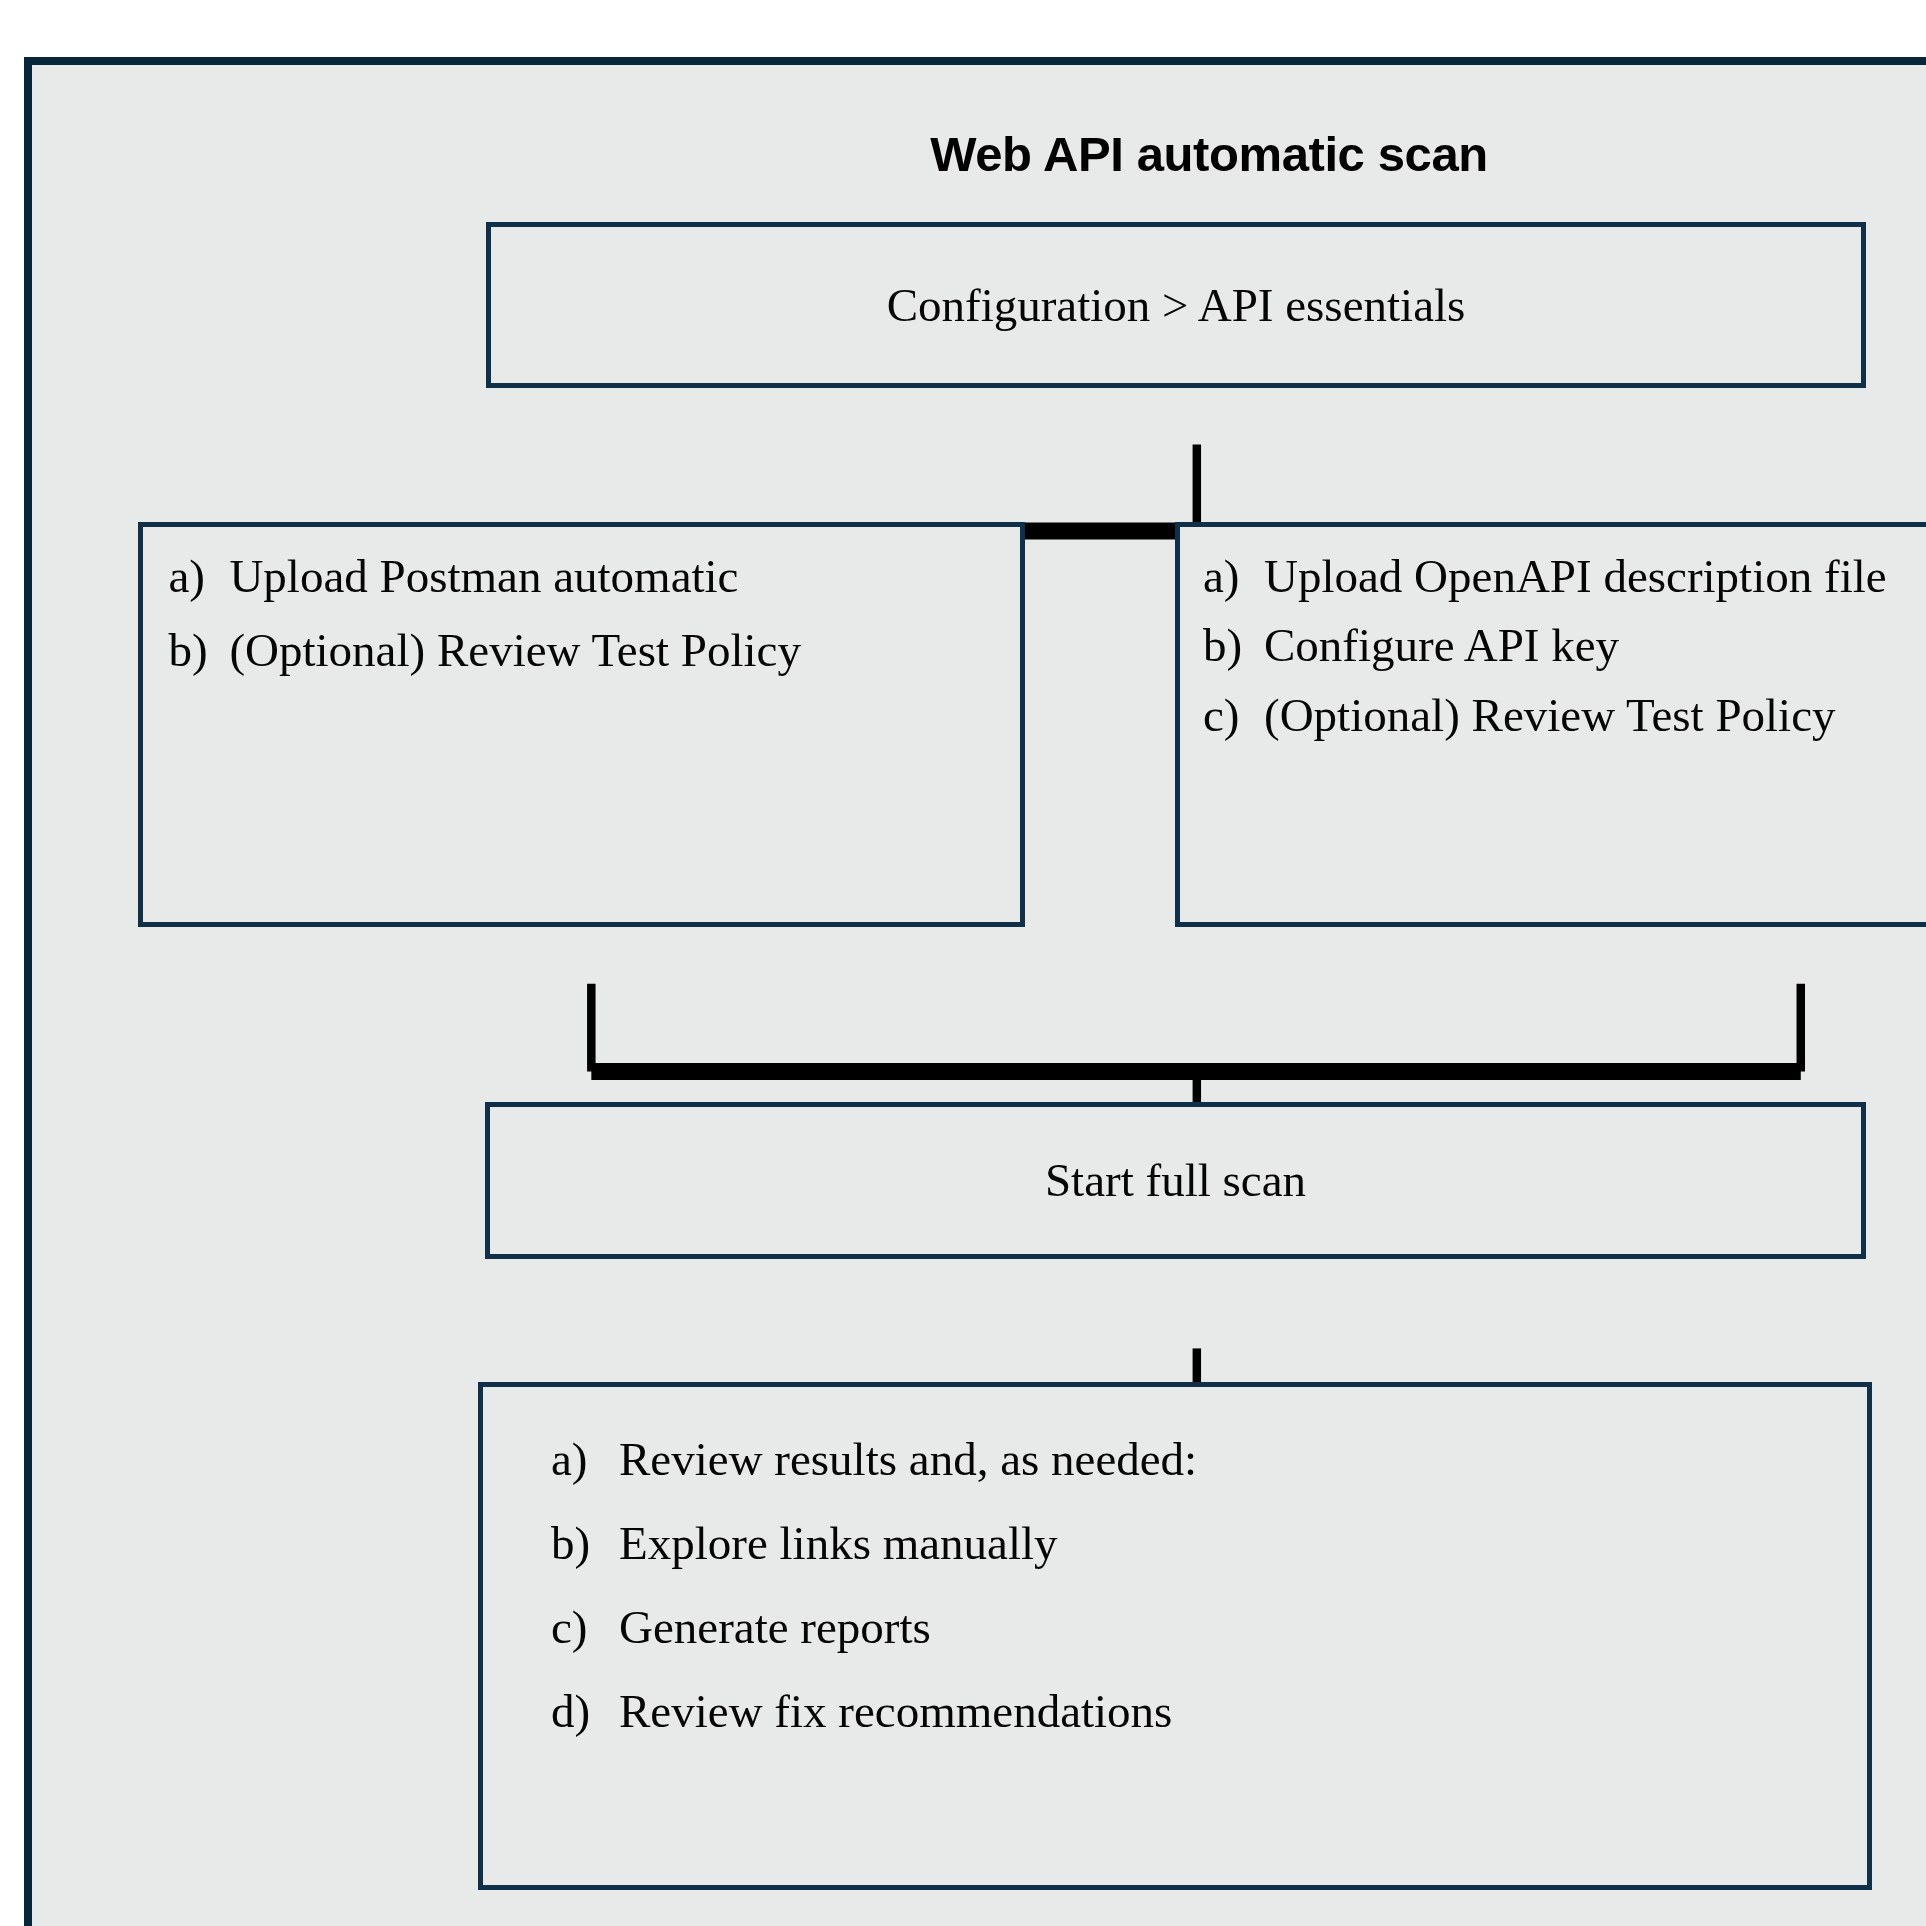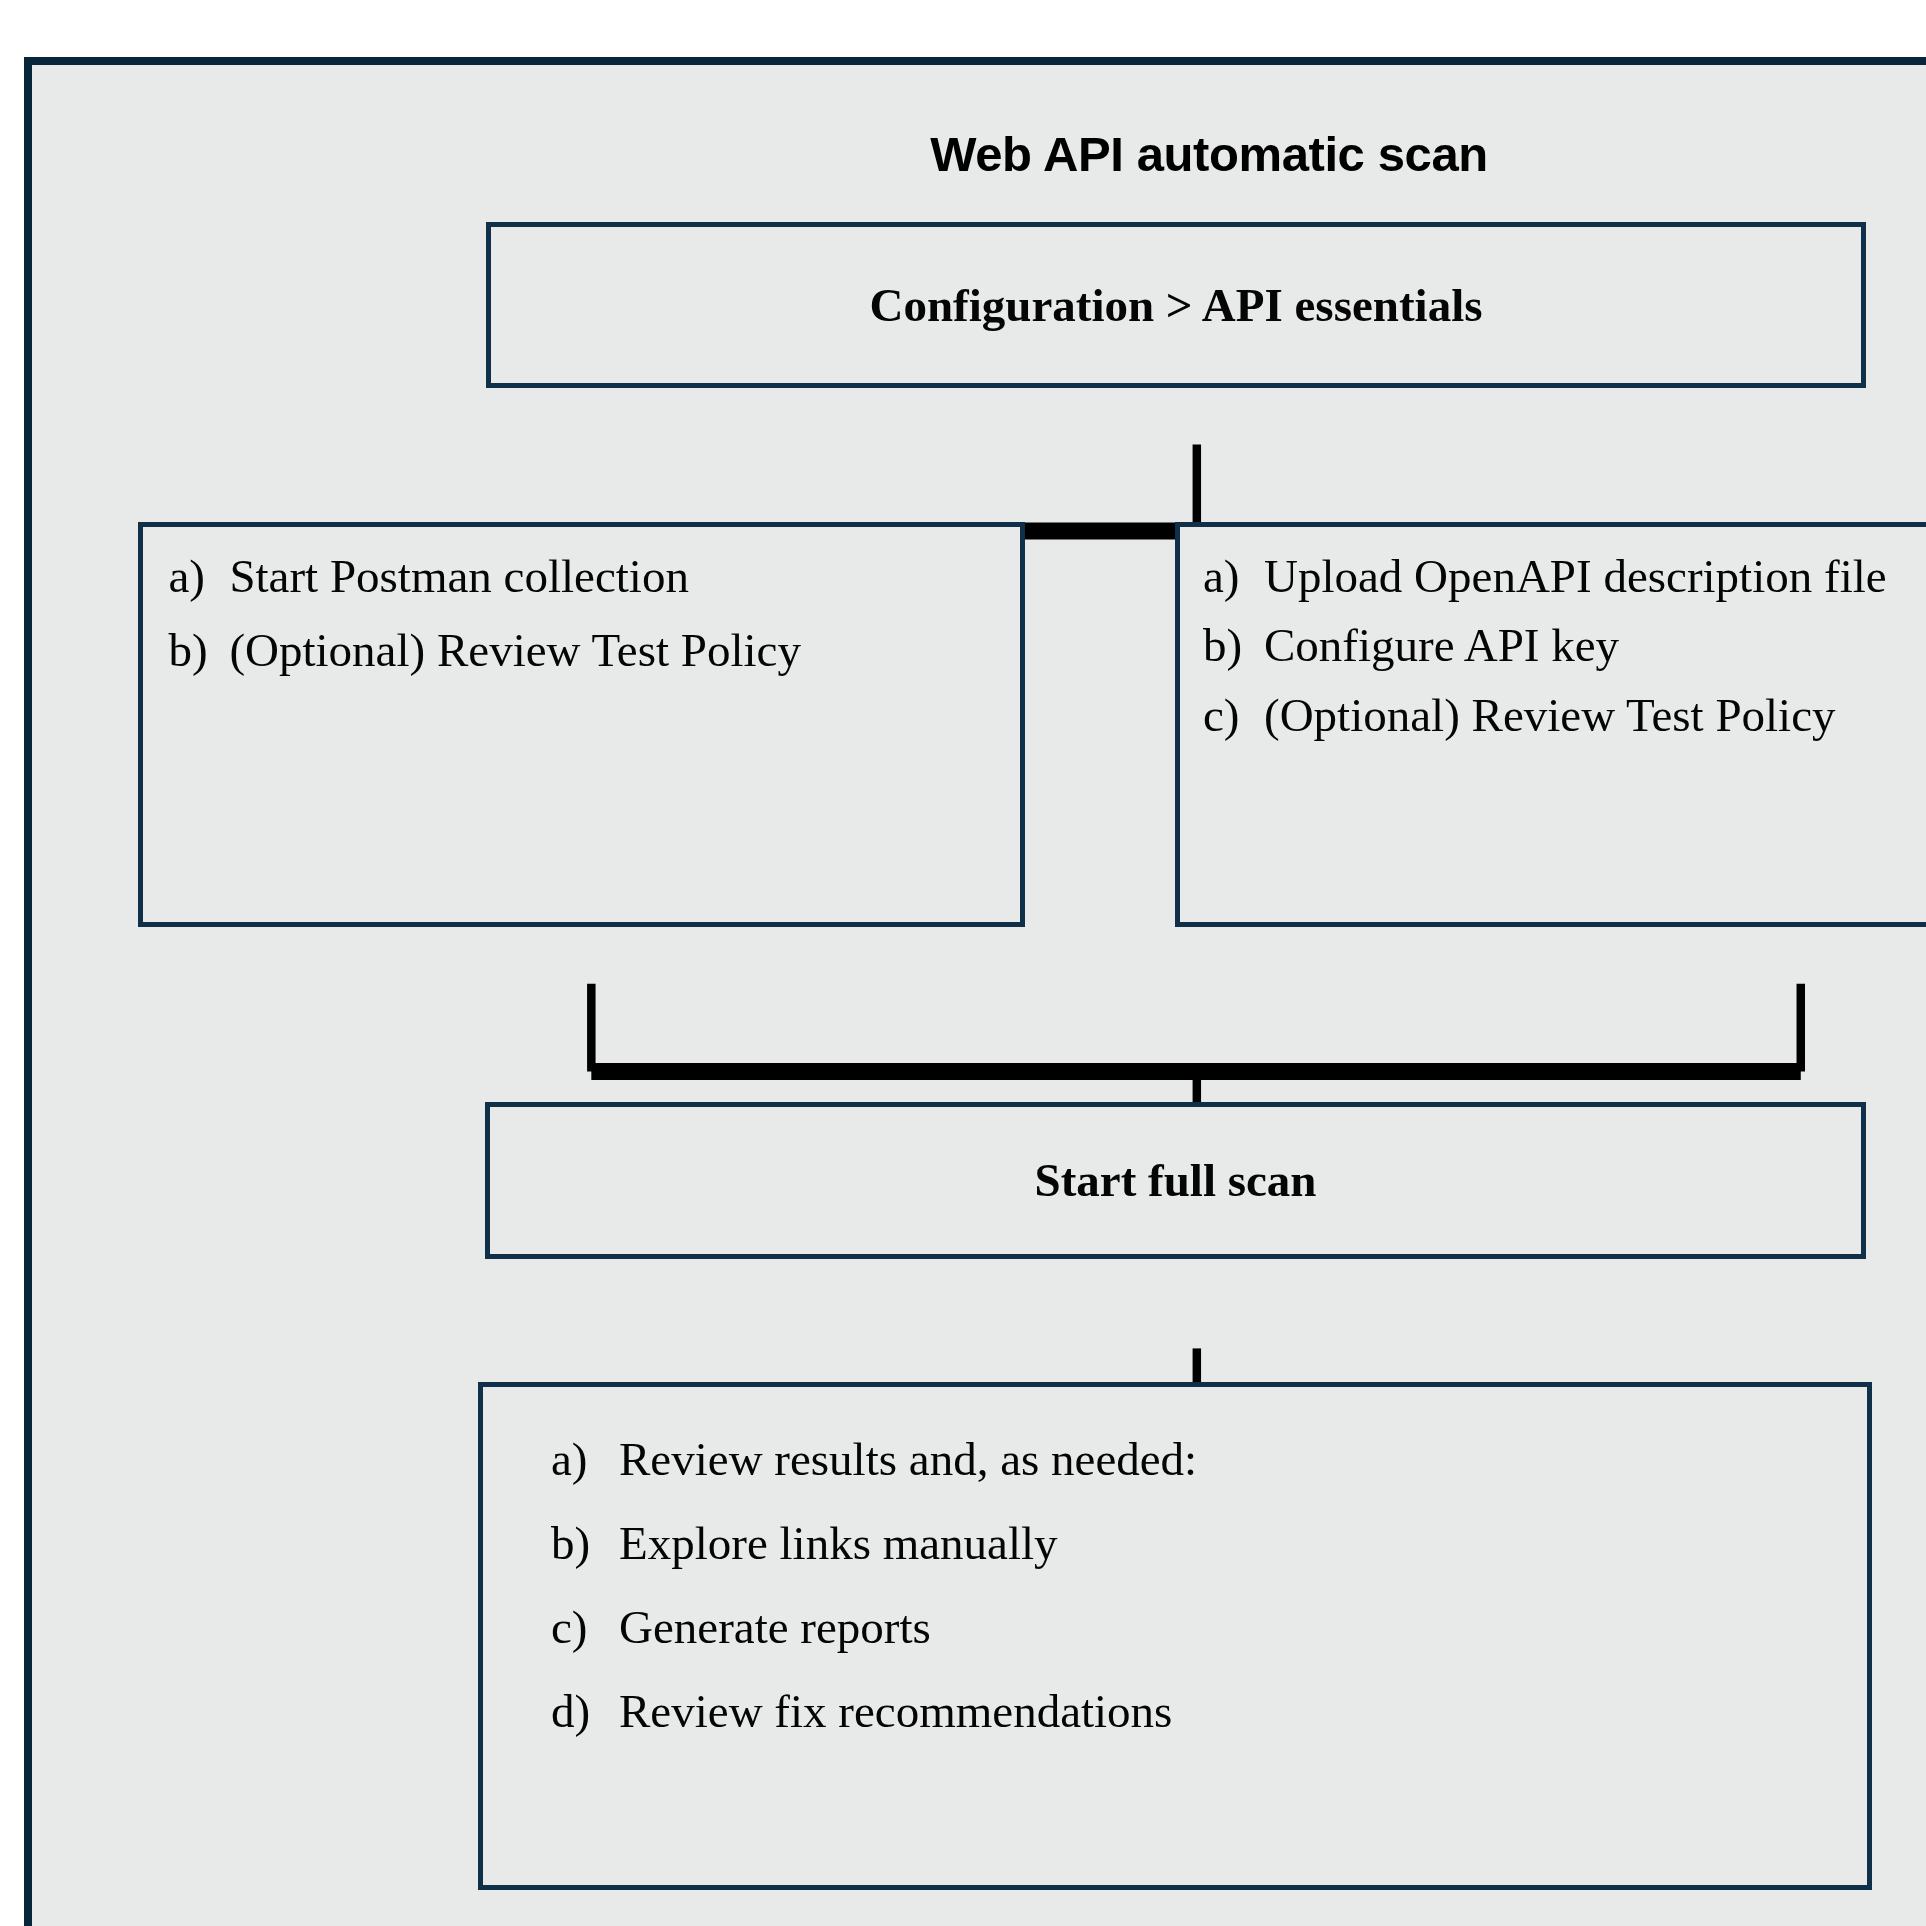--- a/index.html
+++ b/index.html
@@ -33,21 +33,20 @@
   .node{
     position:absolute;
     box-sizing:border-box;
     background:#e8e9e9;
     border:5px solid #10304a;
   }
   .node.center{
     display:flex;
     align-items:center;
     justify-content:center;
-    font-weight:bold;
   }
   .node-label{
     font-size:47px;
     color:#050505;
     line-height:1.12;
   }
 
   
   #node-config   { left:454px; top:157px;  width:1380px; height:166px; }
   #node-postman  { left:106px;  top:457px; width:887px; height:405px; }
@@ -130,21 +129,21 @@
   </svg>
 
   <div class="node center" id="node-config">
     <span class="node-label">Configuration &gt; API essentials</span>
   </div>
 
   <div class="node" id="node-postman">
     <ul class="list">
       <li>
         <span class="marker">a)</span>
-        <span class="item-text">Start Postman collection</span>
+        <span class="item-text">Upload Postman automatic</span>
       </li>
       <li>
         <span class="marker">b)</span>
         <span class="item-text">(Optional) Review Test Policy</span>
       </li>
     </ul>
   </div>
 
   <div class="node" id="node-openapi">
     <ul class="list">

